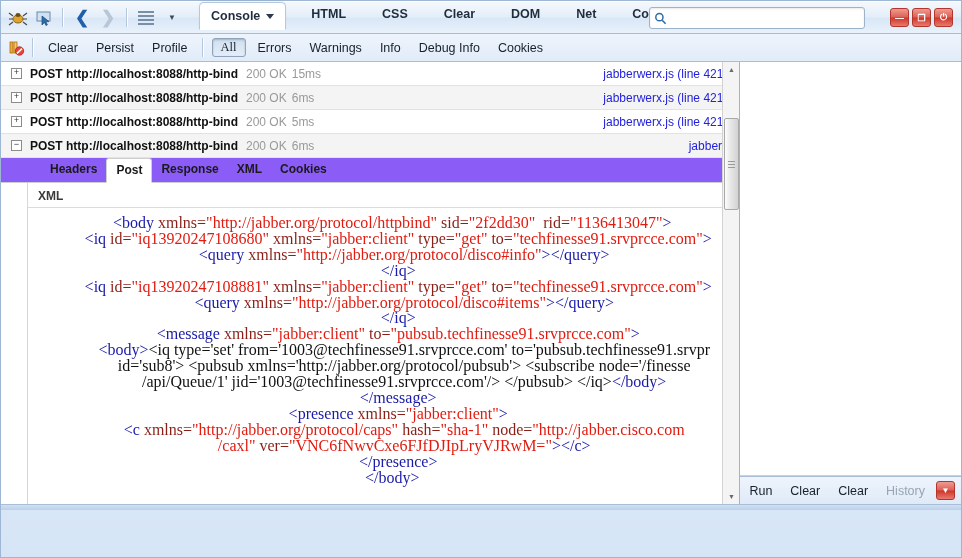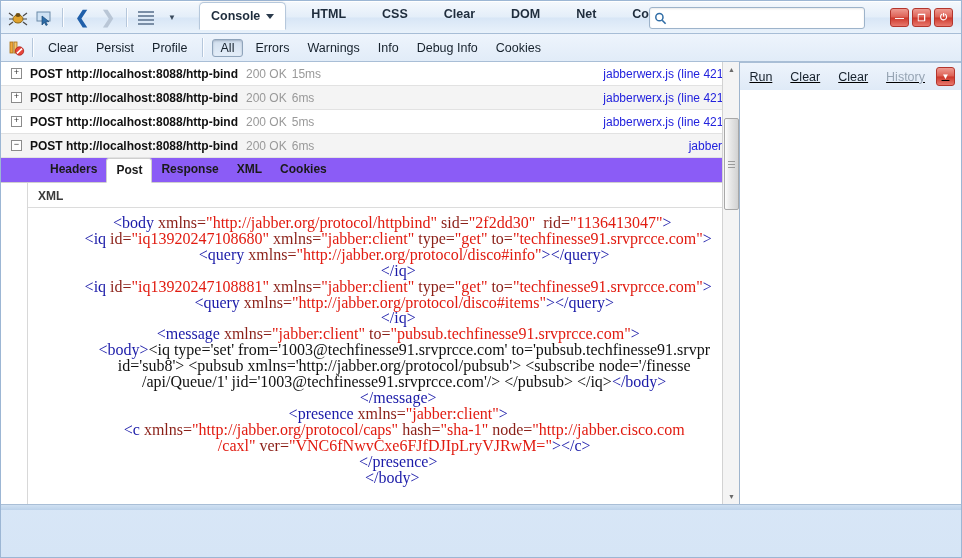--- a/index.html
+++ b/index.html
@@ -86,31 +86,31 @@
   .optionbar{
     height:27px;display:flex;align-items:center;padding:0 6px;
     background:linear-gradient(180deg,#eef4fc 0%,#e1ecf8 100%);
     border-bottom:1px solid #a9bed6;
   }
   .clr-icon{width:18px;height:18px;position:relative;flex:none;margin-right:2px;}
   .opt{padding:0 9px;font-size:12.5px;color:#16212c;white-space:nowrap;}
   .opt.pressed{
     border:1px solid #8fa4bb;border-radius:3px;padding:1px 8px;
     background:linear-gradient(180deg,#d2dfee 0%,#e4eef9 100%);
-    box-shadow:inset 0 1px 2px rgba(50,70,95,.3);margin:0 3px;
+    box-shadow:inset 0 1px 2px rgba(50,70,95,.3);margin:0 3px;font-family:Liberation Serif, serif;
   }
 
   
   .content{display:flex;height:442px;}
   .leftpane{
     width:752px;background:#fff;position:relative;overflow:hidden;
     border-right:1px solid #9fb5cd;
   }
   .rightpane{
-    flex:1;background:#fff;display:flex;position:relative;text-decoration:underline;
+    flex:1;background:#fff;display:flex;flex-direction:column;position:relative;
   }
   .right-blank{flex:1;background:#fff;border-bottom:1px solid #c7d4e2;}
   .cmdbar{
     height:27px;display:flex;align-items:center;justify-content:flex-end;gap:0;
     padding-right:6px;
     background:linear-gradient(180deg,#eef4fc 0%,#dfeaf7 100%);
     border-top:1px solid #a9bed6;
   }
   .cmd{padding:0 9px;font-size:12.5px;color:#16212c;}
   .cmd.dim{color:#97a5b4;}

